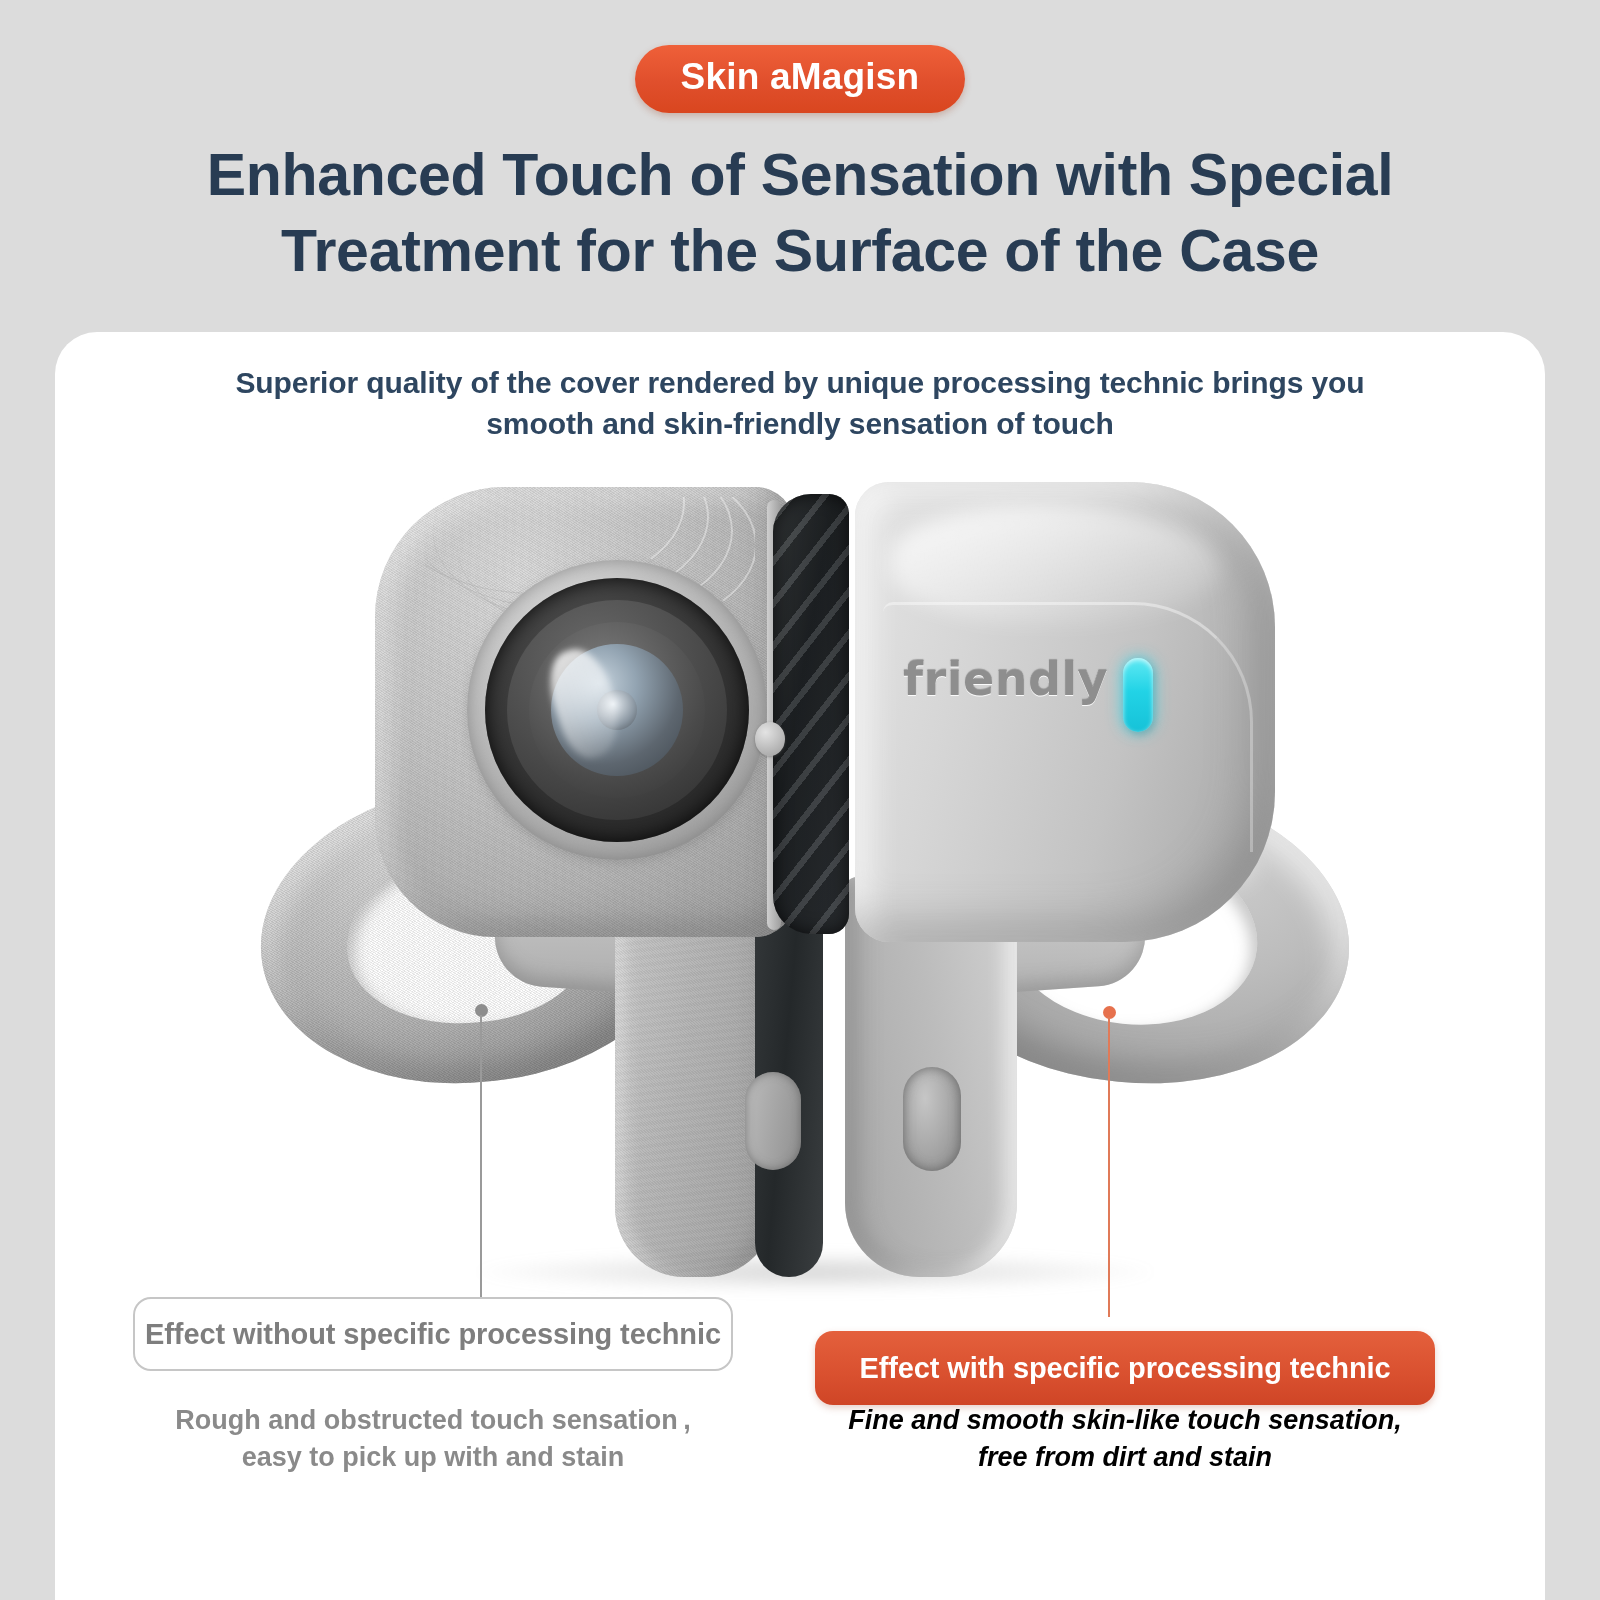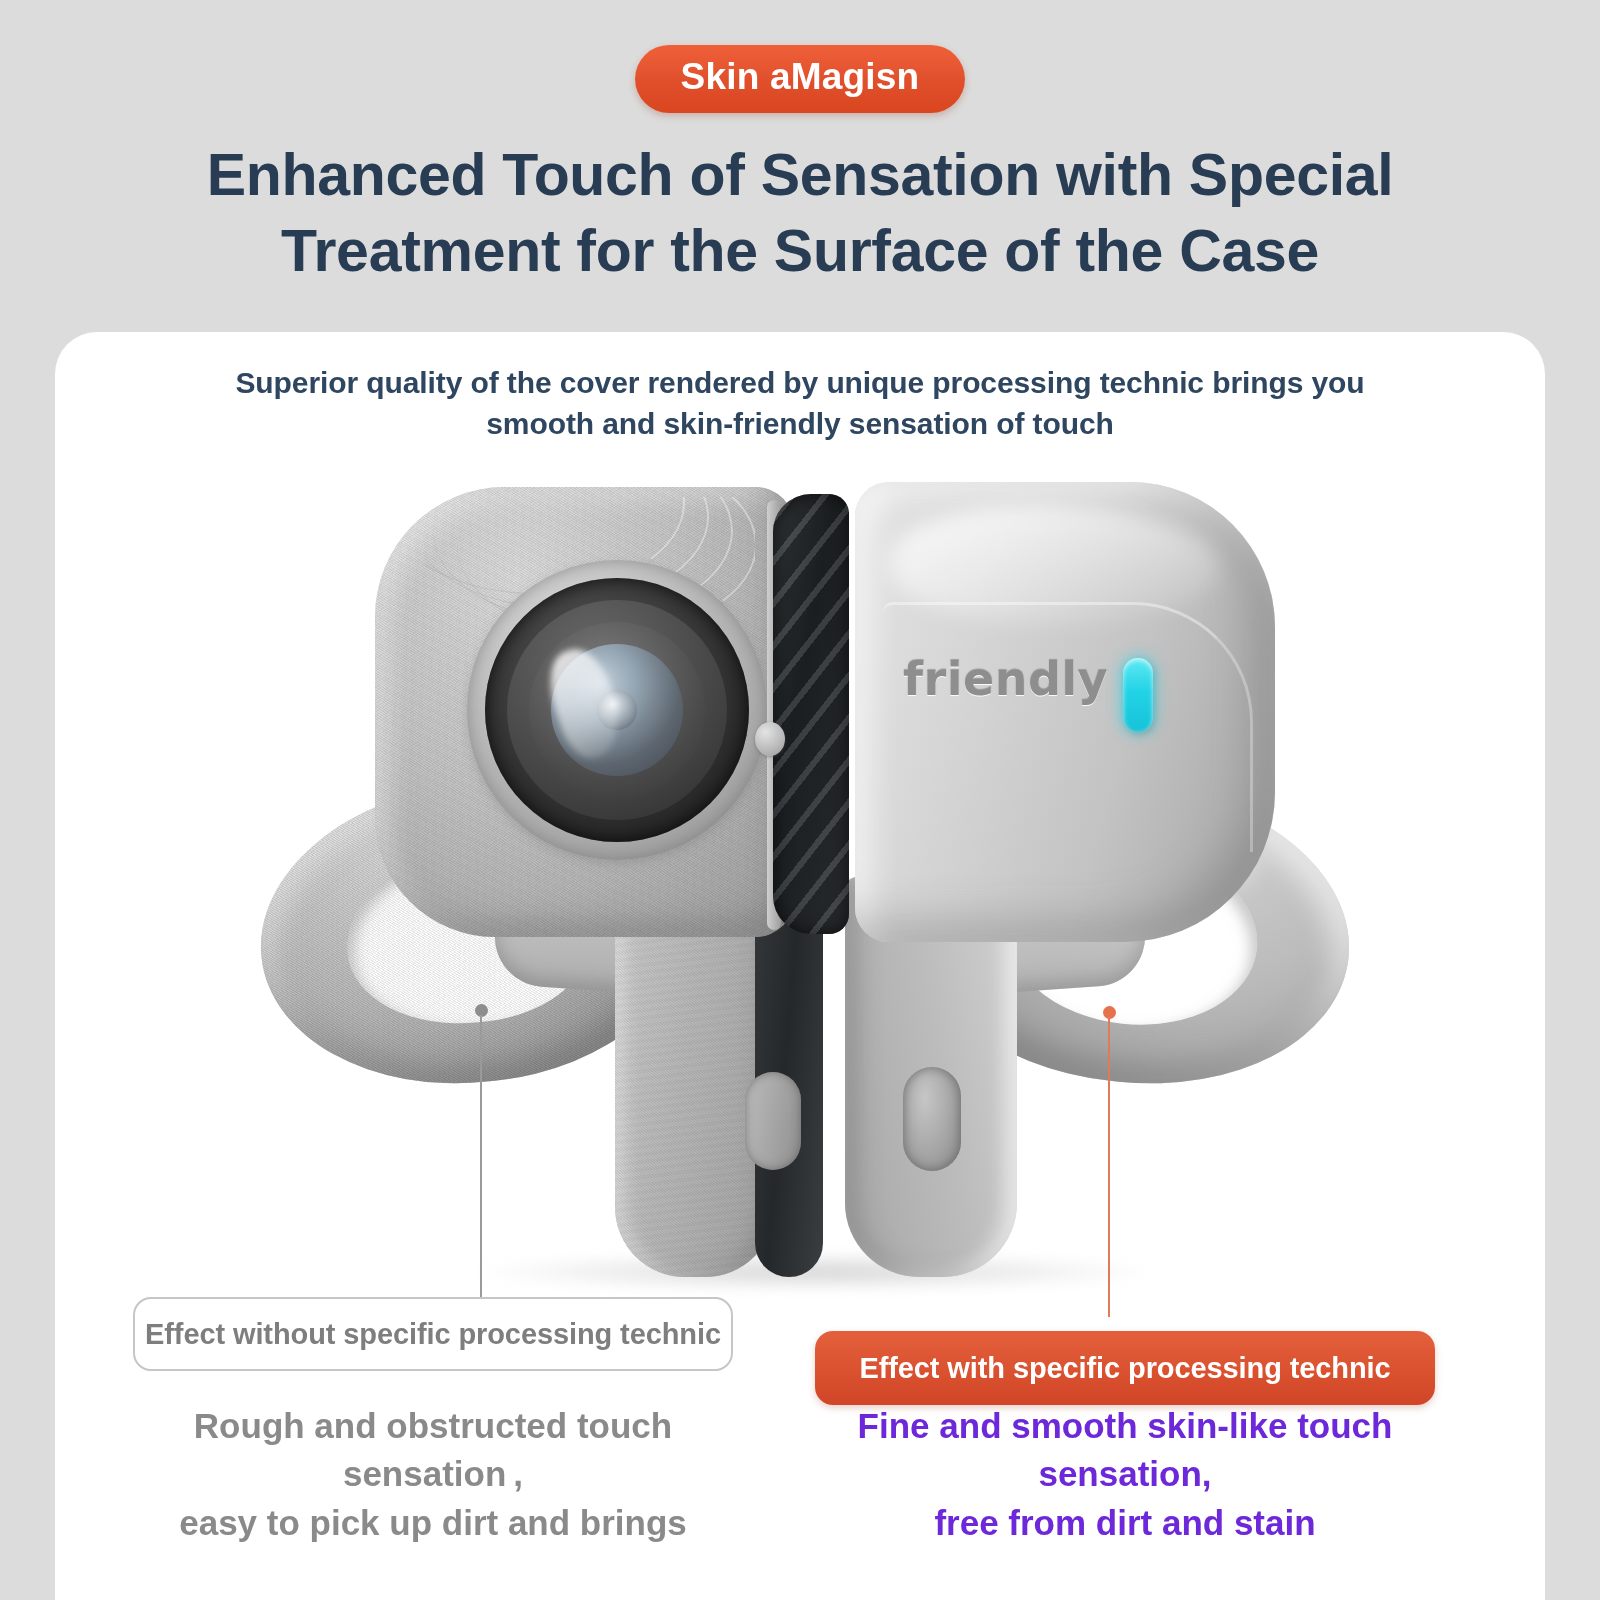--- a/index.html
+++ b/index.html
@@ -534,26 +534,26 @@
     width: 620px;
     background: linear-gradient(180deg, #e4603c 0%, #d9502f 60%, #cf4526 100%);
     color: #ffffff;
     box-shadow: 0 3px 7px rgba(160,70,45,0.25);
   }
 
   .caption {
     position: absolute;
     top: 1070px;
     text-align: center;
-    font-size: 35px;
+    font-size: 27px;
     font-weight: bold;
     line-height: 1.38;
   }
   .caption-left  { left: 78px; width: 600px; color: #8a8a8a; }
-  .caption-right { left: 760px; width: 620px; color: #6d28d9; }
+  .caption-right { left: 760px; width: 620px; color: #000000; font-style: italic; }
 </style>
 </head>
 <body>
 
 <div class="page">
 
   <div class="badge-wrap">
     <div class="badge">Skin aMagisn</div>
   </div>
 
@@ -622,21 +622,21 @@
     <div class="dot dot-left"></div>
     <div class="cline cline-left"></div>
     <div class="dot dot-right"></div>
     <div class="cline cline-right"></div>
 
     <div class="pill pill-left">Effect without specific processing technic</div>
     <div class="pill pill-right">Effect with specific processing technic</div>
 
     <div class="caption caption-left">
       <div>Rough and obstructed touch sensation ,</div>
-      <div>easy to pick up dirt and brings</div>
+      <div>easy to pick up with and stain</div>
     </div>
     <div class="caption caption-right">
       <div>Fine and smooth skin-like  touch sensation,</div>
       <div>free from dirt and stain</div>
     </div>
 
   </div>
 </div>
 
 </body></html>

